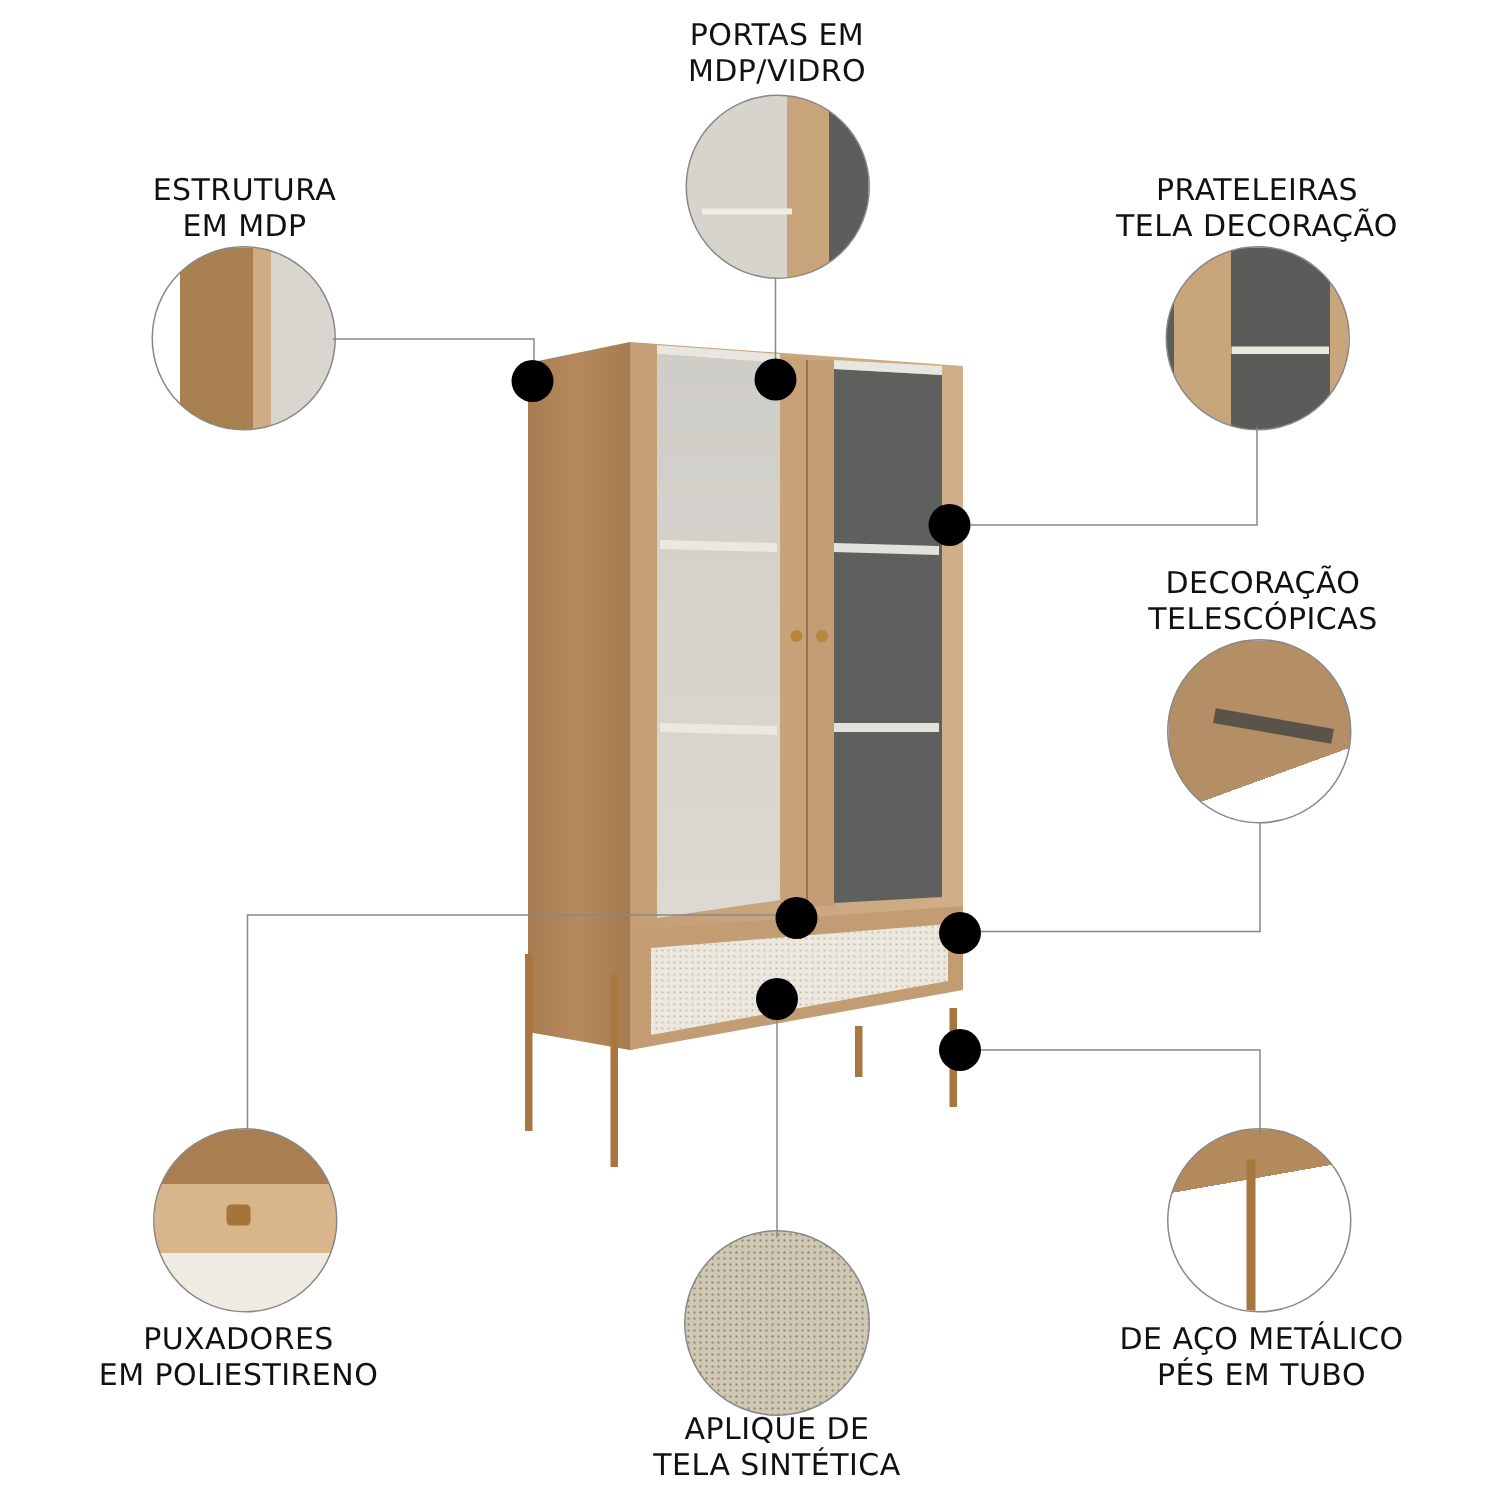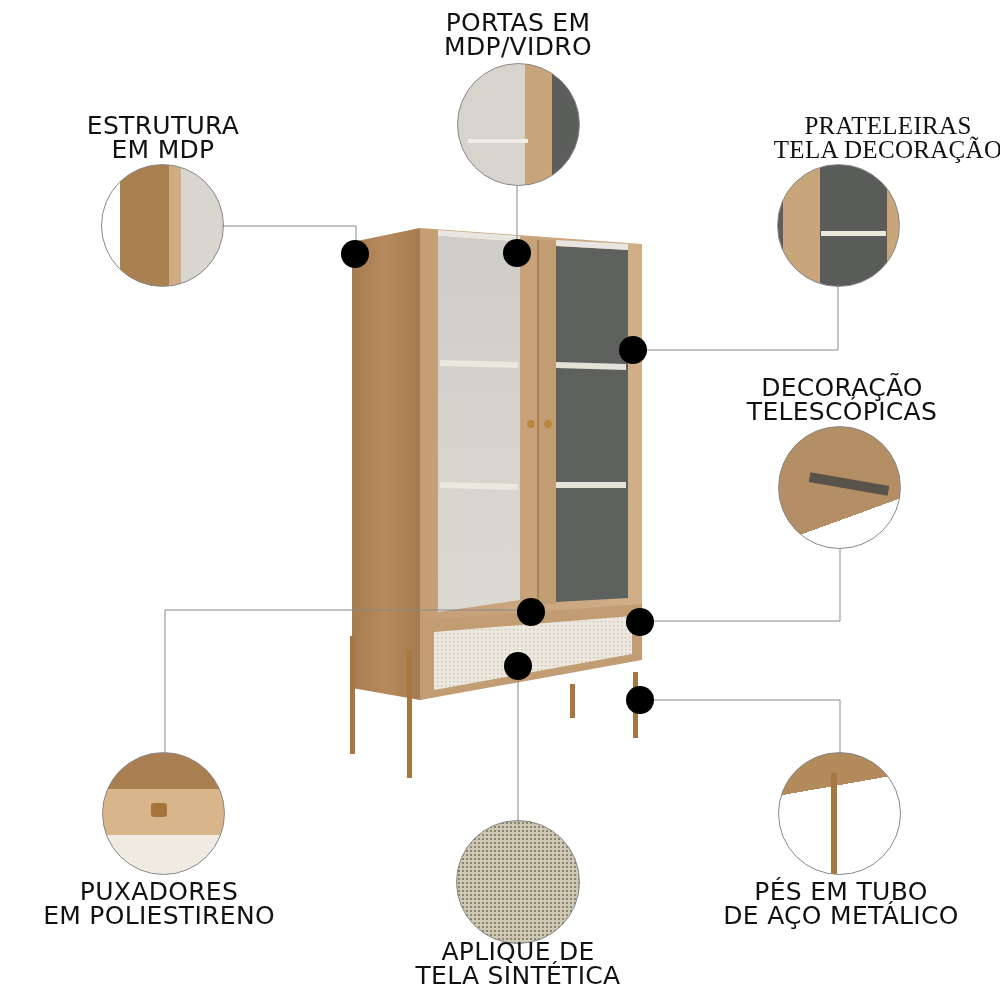--- a/index.html
+++ b/index.html
@@ -1,17 +1,17 @@
 <!DOCTYPE html>
 <html><head>
 <meta charset="utf-8">
 <style>
   html,body{margin:0;padding:0;background:#fff;}
   body{width:1000px;height:1000px;position:relative;overflow:hidden;font-family:"DejaVu Sans","Liberation Sans",sans-serif;}
-  .label{position:absolute;text-align:center;color:#111;font-size:25px;line-height:24px;letter-spacing:0.3px;font-weight:normal;transform:translateX(-50%);white-space:nowrap;}
+  .label{position:absolute;text-align:center;color:#111;font-size:20px;line-height:24px;letter-spacing:0.3px;font-weight:normal;transform:translateX(-50%);white-space:nowrap;}
   .label span{display:block;}
   .circle{position:absolute;border-radius:50%;overflow:hidden;border:1px solid #888;box-sizing:border-box;}
   .dot{position:absolute;width:28px;height:28px;border-radius:50%;background:#000;transform:translate(-50%,-50%);z-index:5;}
   svg.lines{position:absolute;left:0;top:0;z-index:2;}
   .cab{position:absolute;left:0;top:0;z-index:1;}
 </style>
 </head>
 <body>
 
 <svg class="cab" width="1000" height="1000" viewBox="0 0 1000 1000">
@@ -94,21 +94,21 @@
 <div class="circle" style="left:457px;top:63px;width:123px;height:123px;background:linear-gradient(90deg,#d7d4cd 0 55%,#c8a47b 55% 78%,#5c5e5c 78%);">
   <div style="position:absolute;left:10px;top:75px;width:60px;height:4px;background:#f0ede6;"></div>
 </div>
 
 <div class="label" style="left:163px;top:114px;">
   <span>ESTRUTURA</span>
   <span>EM MDP</span>
 </div>
 <div class="circle" style="left:101px;top:164px;width:123px;height:123px;background:linear-gradient(90deg,#fff 0 15%,#a9804f 15% 55%,#cfac84 55% 65%,#d9d6cf 65%);"></div>
 
-<div class="label" style="left:888px;top:114px;font-family:Liberation Serif, serif;">
+<div class="label" style="left:838px;top:114px;">
   <span>PRATELEIRAS</span>
   <span>TELA DECORAÇÃO</span>
 </div>
 <div class="circle" style="left:777px;top:164px;width:123px;height:123px;background:linear-gradient(90deg,#5c5e5c 0 4%,#c9a57c 4% 35%,#5a5c5a 35% 90%,#c9a57c 90%);">
   <div style="position:absolute;left:43px;top:66px;width:65px;height:5px;background:#ebe8dc;"></div>
 </div>
 
 <div class="label" style="left:842px;top:376px;">
   <span>DECORAÇÃO</span>
   <span>TELESCÓPICAS</span>
@@ -128,15 +128,15 @@
 <div class="circle" style="left:456px;top:820px;width:124px;height:124px;background-color:#cfc8b4;background-image:radial-gradient(#8d846e 30%,transparent 35%);background-size:4px 4px;"></div>
 <div class="label" style="left:518px;top:940px;">
   <span>APLIQUE DE</span>
   <span>TELA SINTÉTICA</span>
 </div>
 
 <div class="circle" style="left:778px;top:752px;width:123px;height:123px;background:linear-gradient(170deg,#b38a5c 0 30%,#fff 30%);">
   <div style="position:absolute;left:52px;top:20px;width:6px;height:110px;background:#a7773f;"></div>
 </div>
 <div class="label" style="left:841px;top:880px;">
+  <span>DE AÇO METÁLICO</span>
   <span>PÉS EM TUBO</span>
-  <span>DE AÇO METÁLICO</span>
 </div>
 
 </body></html>

